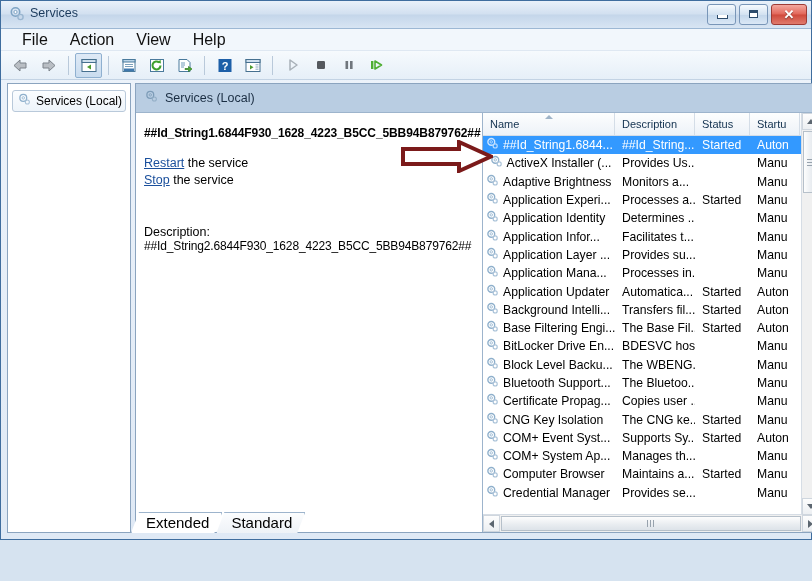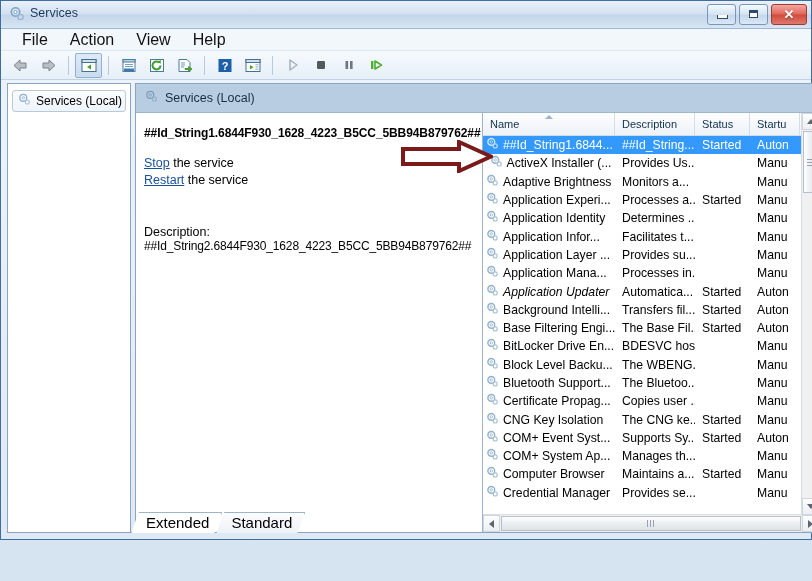--- a/index.html
+++ b/index.html
@@ -312,24 +312,24 @@
           </span>
           <span>Services (Local)</span>
         </div>
 
         <div class="pane-body">
 
           <div class="detail">
             <div class="svcname">##Id_String1.6844F930_1628_4223_B5CC_5BB94B879762##</div>
             <div class="links">
               <div>
-                <a>Stop</a><span> the service</span>
+                <a>Restart</a><span> the service</span>
               </div>
               <div>
-                <a>Restart</a><span> the service</span>
+                <a>Stop</a><span> the service</span>
               </div>
             </div>
             <div class="desc-label">Description:</div>
             <div class="desc-text">##Id_String2.6844F930_1628_4223_B5CC_5BB94B879762##</div>
           </div>
 
           <div class="listwrap">
             <div class="listhead" id="listhead">
                 <div class="hcell sorted" style="width: 132px;">
                   <span>Name</span>
@@ -491,21 +491,21 @@
                     <span>Processes in...</span>
                   </div>
                   <div class="cell" style="width: 55px;">
                     <span></span>
                   </div>
                   <div class="cell" style="width: 50px;">
                     <span>Manu</span>
                   </div>
                 </div>
                 <div class="row">
-                  <div class="cell name" style="width: 132px; font-style: italic;">
+                  <div class="cell name" style="width: 132px;">
                     <span><svg class="gear" viewBox="0 0 16 16">
                         <circle cx="6.5" cy="6" r="4.2" fill="none" stroke="#8fb0cc" stroke-width="1.7"></circle>
                         <circle cx="6.5" cy="6" r="1.5" fill="none" stroke="#8fb0cc" stroke-width="1"></circle>
                         <circle cx="11.3" cy="11" r="2.5" fill="none" stroke="#a9c2d8" stroke-width="1.4"></circle>
                       </svg></span>
                     <span>Application Updater</span>
                   </div>
                   <div class="cell" style="width: 80px;">
                     <span>Automatica...</span>
                   </div>

